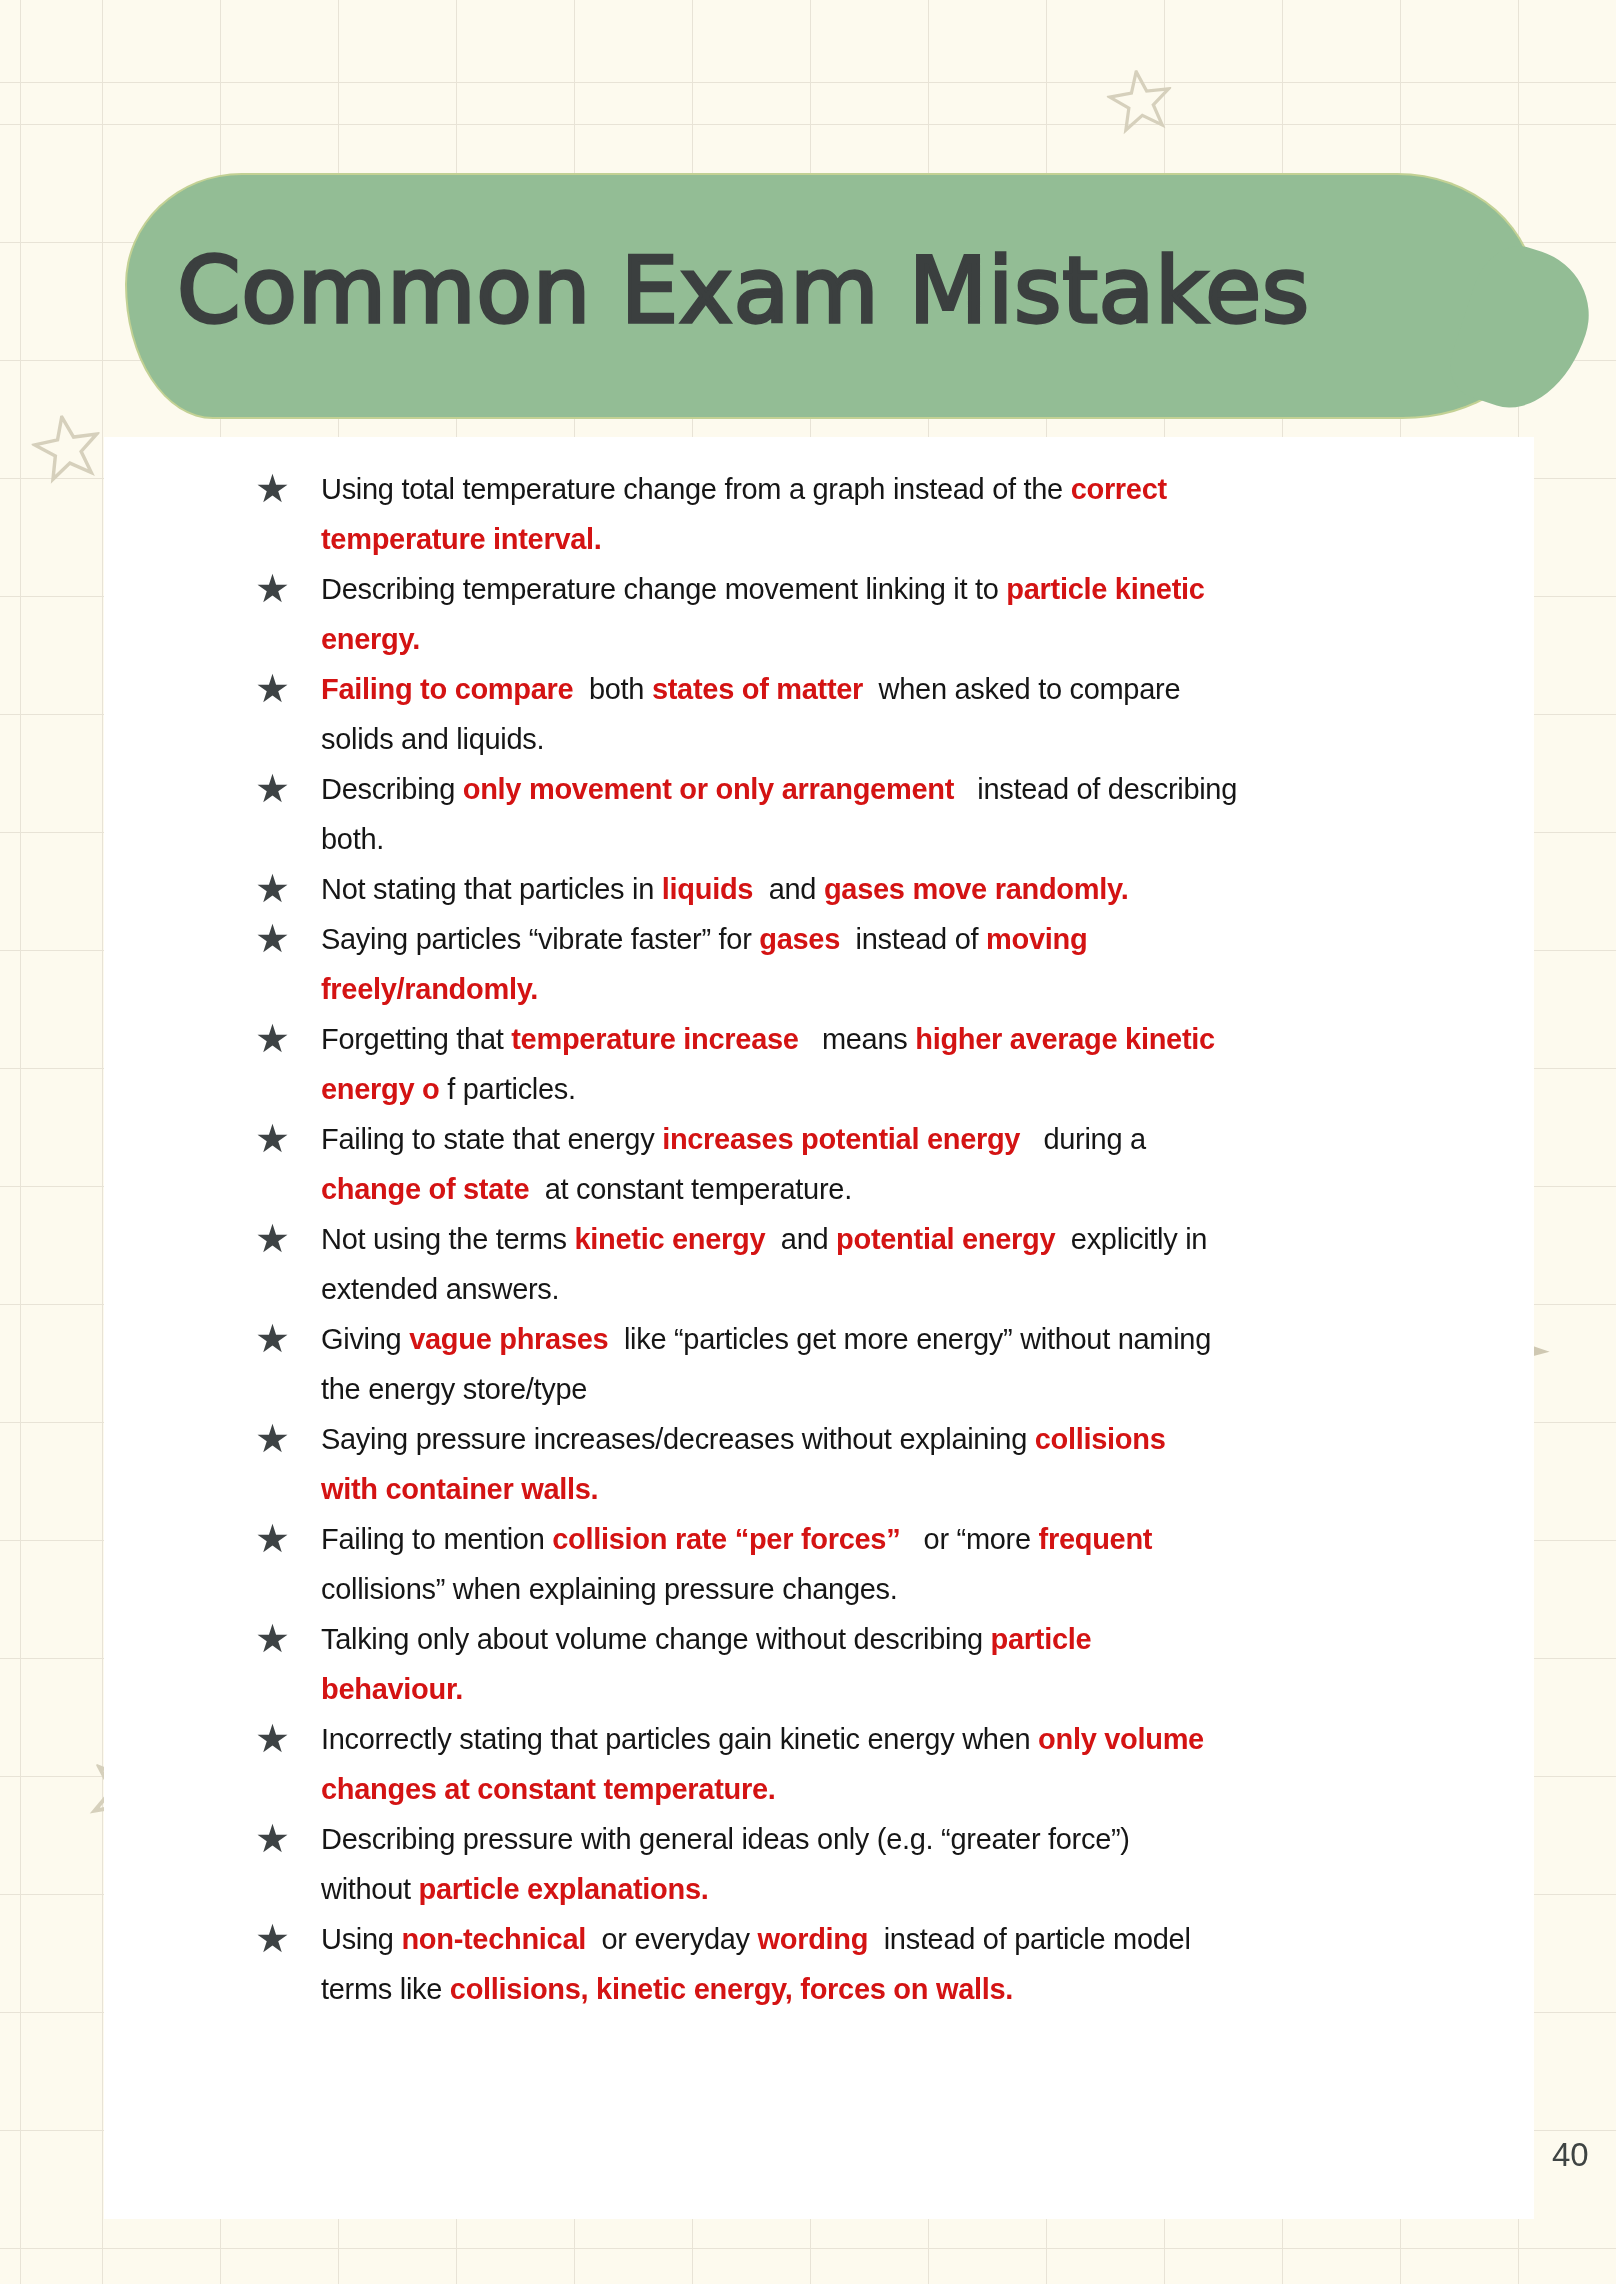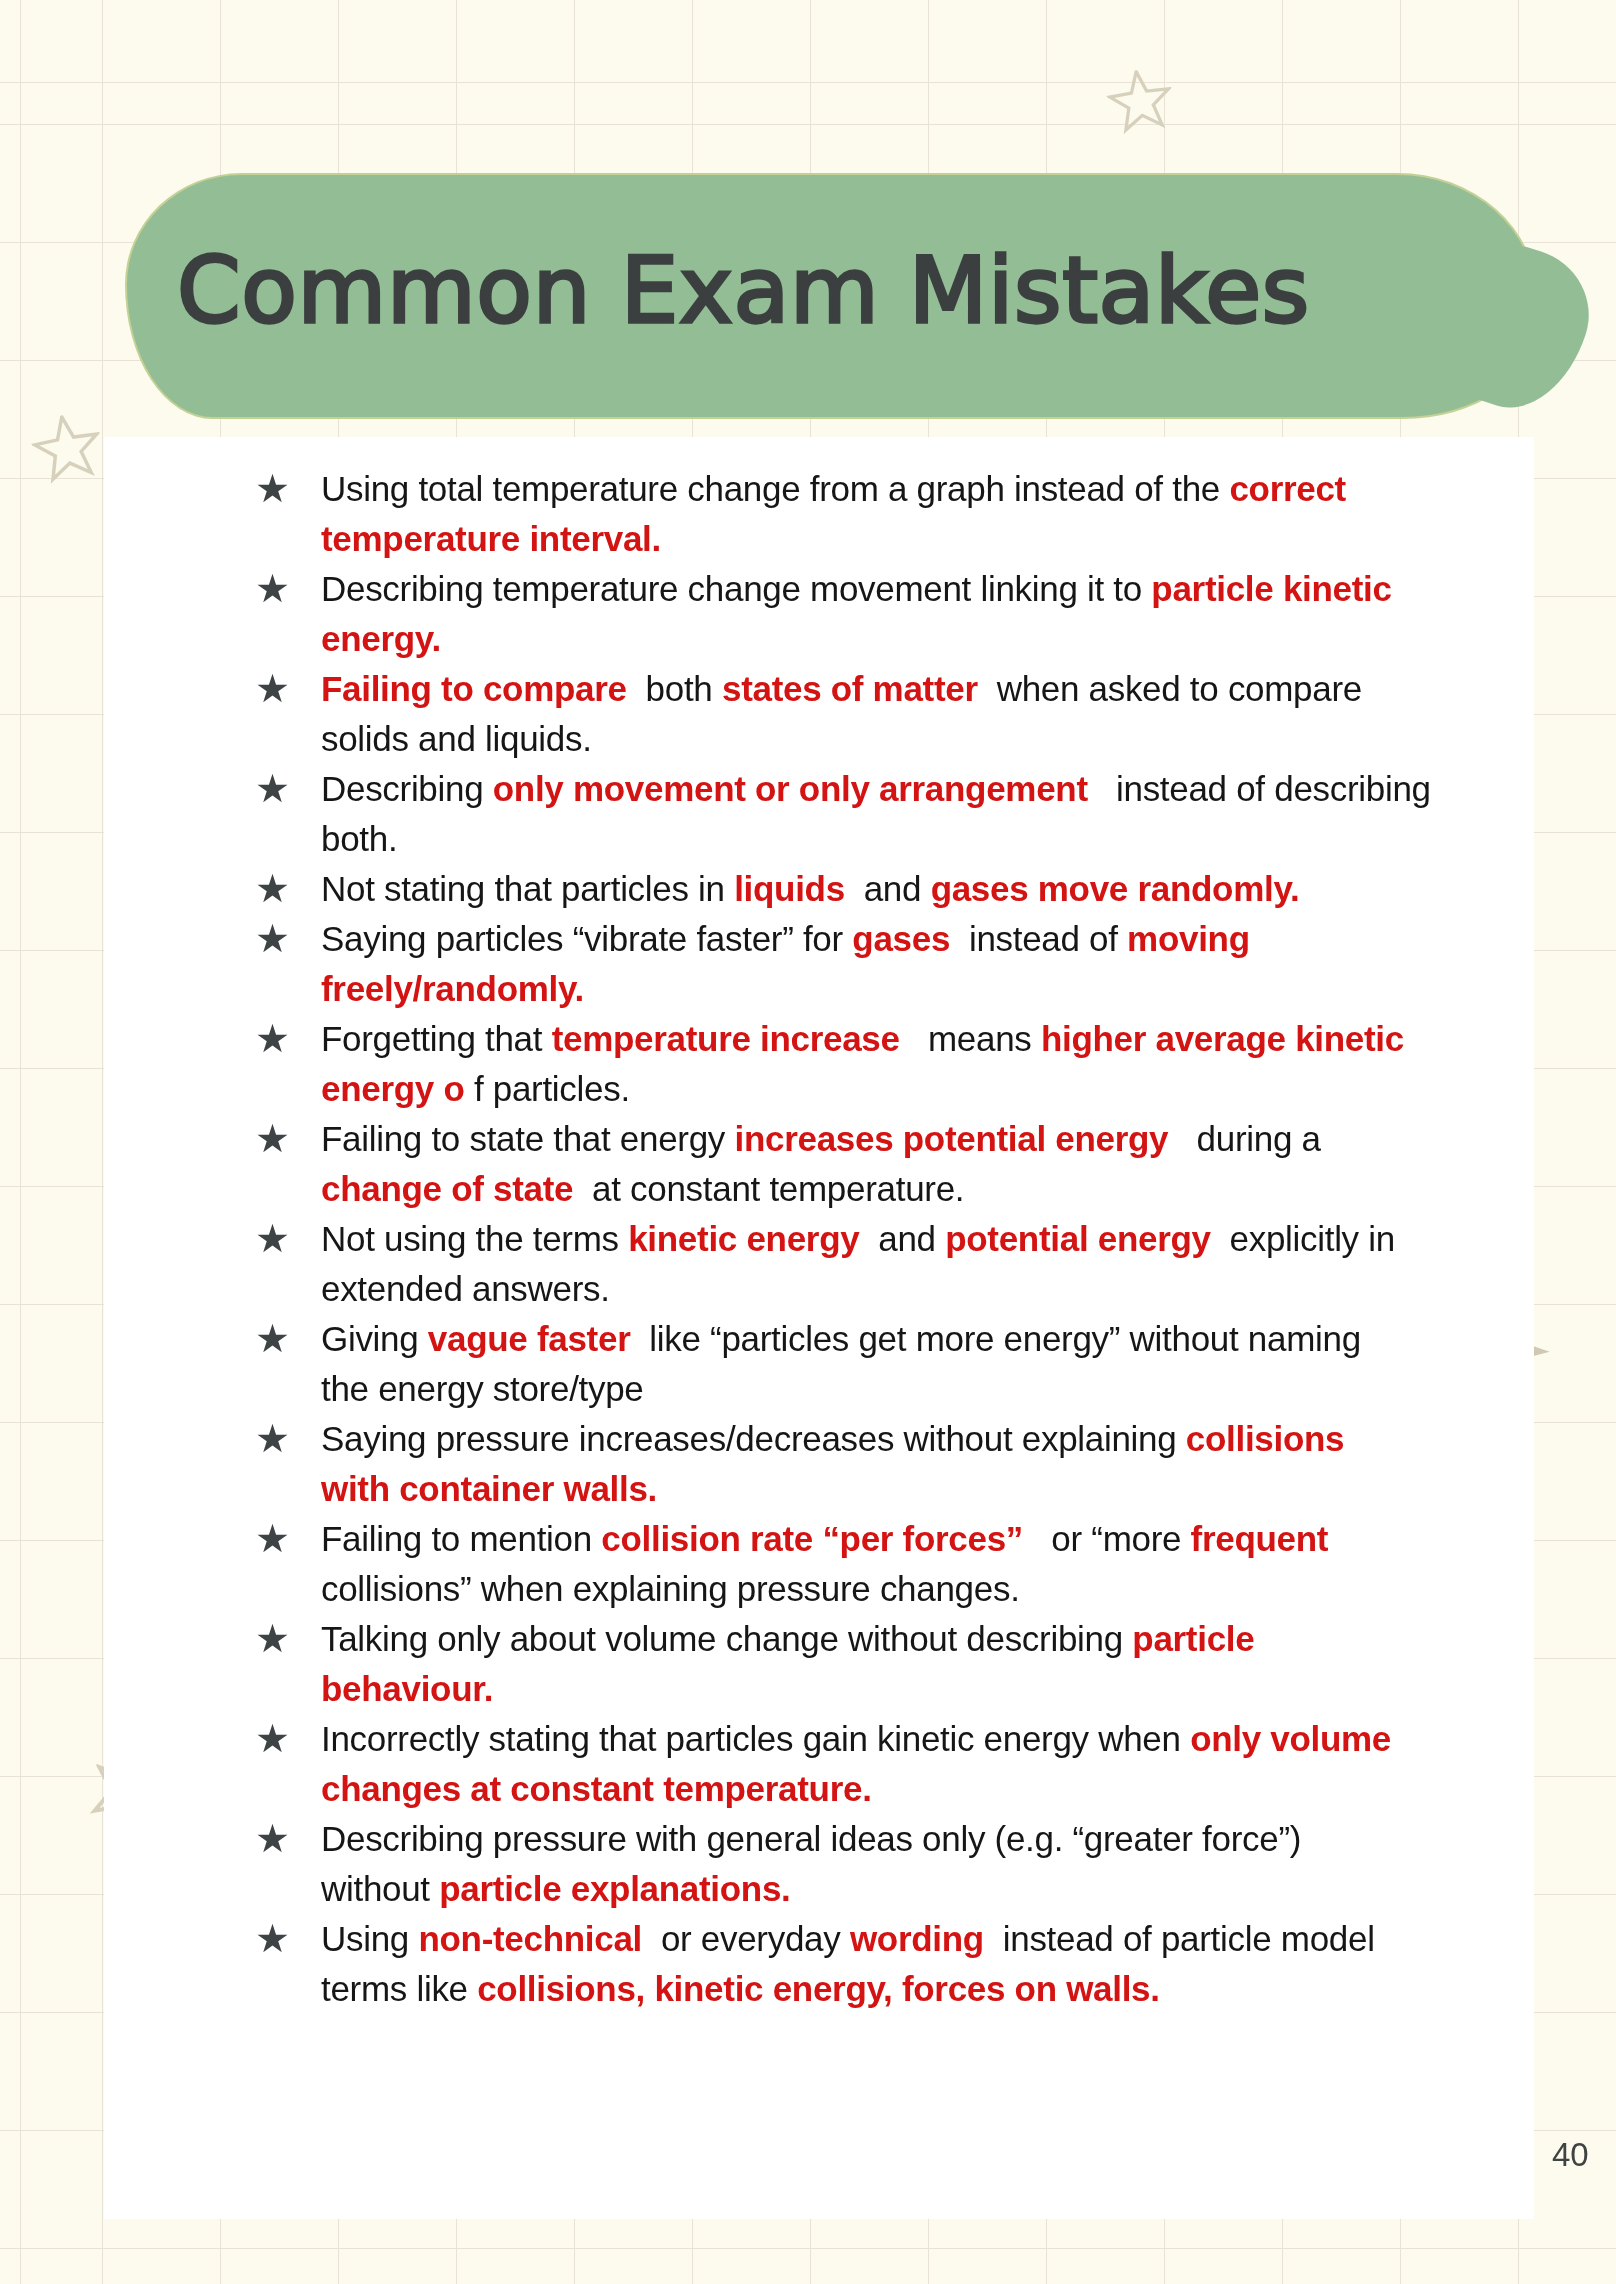--- a/index.html
+++ b/index.html
@@ -47,21 +47,21 @@
     padding:0;
   }
   .row{display:flex;align-items:flex-start;padding-left:145px;}
   .bullet{
     flex:0 0 47px;margin-right:25px;
     font-size:39px;line-height:50px;
     color:#3e4345;text-align:center;
   }
   .itext{
     width:1193px;
-    font-size:35px;line-height:50px;letter-spacing:-0.3px;
+    font-size:29px;line-height:50px;letter-spacing:-0.3px;
     color:#161616;white-space:pre-wrap;
   }
   .itext .hl{color:#d41313;font-weight:bold;}
   .pagenum{
     position:absolute;z-index:3;
     left:1552px;top:2137px;
     font-size:33px;line-height:35px;color:#3f4443;text-align:right;
   }
   .star-svg{display:block;}
 </style>
@@ -135,21 +135,21 @@
       <div class="itext"><span>Failing to state that energy </span><span class="hl">increases potential energy </span><span>  during a
 </span><span class="hl">change of state </span><span> at constant temperature.</span></div>
     </div>
     <div class="row">
       <span class="bullet">★</span>
       <div class="itext"><span>Not using the terms </span><span class="hl">kinetic energy </span><span> and </span><span class="hl">potential energy </span><span> explicitly in
 extended answers.</span></div>
     </div>
     <div class="row">
       <span class="bullet">★</span>
-      <div class="itext"><span>Giving </span><span class="hl">vague faster </span><span> like “particles get more energy” without naming
+      <div class="itext"><span>Giving </span><span class="hl">vague phrases </span><span> like “particles get more energy” without naming
 the energy store/type</span></div>
     </div>
     <div class="row">
       <span class="bullet">★</span>
       <div class="itext"><span>Saying pressure increases/decreases without explaining </span><span class="hl">collisions
 with container walls.</span></div>
     </div>
     <div class="row">
       <span class="bullet">★</span>
       <div class="itext"><span>Failing to mention </span><span class="hl">collision rate “per forces” </span><span>  or “more </span><span class="hl">frequent

